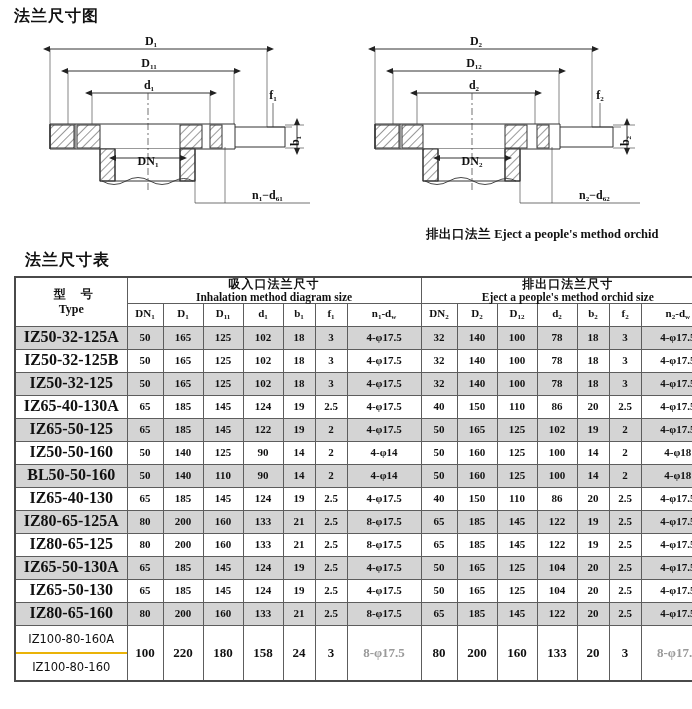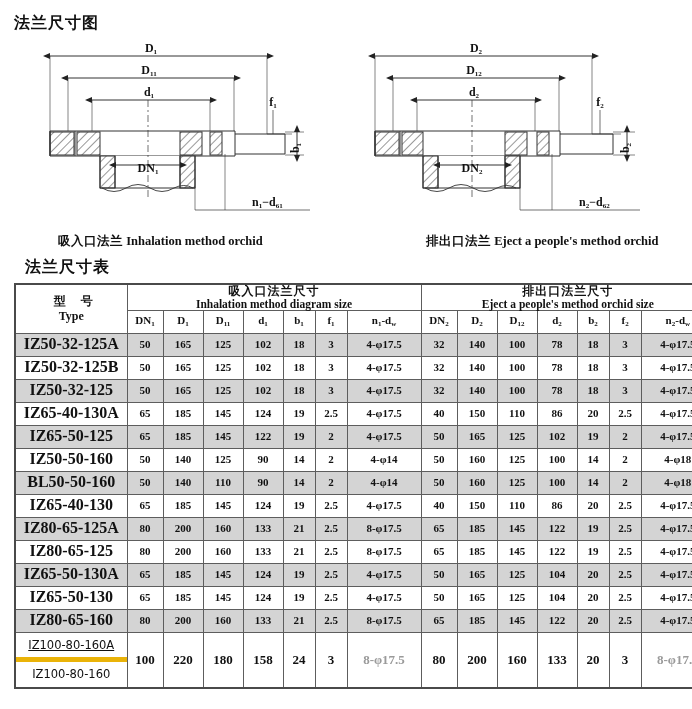--- a/index.html
+++ b/index.html
@@ -6,21 +6,21 @@
   body{
     width:692px;height:709px;
     background:#ffffff;
     font-family:"Liberation Serif", serif;
     color:#111;
     overflow:hidden;
     position:relative;
   }
   .title-row{
     display:flex;align-items:flex-start;gap:10px;
-    padding:13px 0 2px 14px;
+    padding:6px 0 2px 14px;
     font-weight:bold;
   }
   .title-cn{font-size:16px;letter-spacing:1px;}
   .title-en{font-size:16px;}
 
   
   .diagrams{
     position:relative;
     height:195px;
     margin-top:2px;
@@ -87,21 +87,21 @@
   .lastrow td{height:54px;font-size:13px;}
   .lastrow td.faded{color:#9a9a9a;}
   .split{
     display:flex;flex-direction:column;
     height:54px;justify-content:stretch;
   }
   .split span{
     flex:1;display:flex;align-items:center;justify-content:center;
     font-size:11.5px;font-family:"DejaVu Sans", sans-serif;font-weight:normal;
   }
-  .split span:first-child{border-bottom:5px solid #eab308;text-decoration:underline;}
+  .split span:first-child{border-bottom:2px solid #eab308;}
   td.nopad{padding:0;}
   sub{font-size:7px;vertical-align:-2px;}
 </style>
 </head>
 <body>
 
 <div class="title-row">
   <span class="title-cn">法兰尺寸图</span>
 </div>
 
@@ -227,24 +227,20 @@
         <text x="117" y="134" font-size="12" text-anchor="middle">DN<tspan font-size="7" dy="2">2</tspan></text>
         <text x="245" y="68" font-size="12" text-anchor="middle">f<tspan font-size="7" dy="2">2</tspan></text>
         <text x="274" y="110" font-size="12" transform="rotate(-90,274,110)" text-anchor="middle">b<tspan font-size="7" dy="2">2</tspan></text>
         <text x="224" y="168" font-size="12">n<tspan font-size="7" dy="2">2</tspan><tspan dy="-2">−d</tspan><tspan font-size="7" dy="2">62</tspan></text>
       </g>
     </svg>
   </div>
 </div>
 
 <div class="captions">
-  <div class="cap left">
-    <span class="cn">吸入口法兰</span>
-    <span class="en">Inhalation method orchid</span>
-  </div>
   <div class="cap right">
     <span class="cn">排出口法兰</span>
     <span class="en">Eject a people's method orchid</span>
   </div>
 </div>
 
 <div class="table-title">
   <span class="title-cn">法兰尺寸表</span>
 </div>
 

